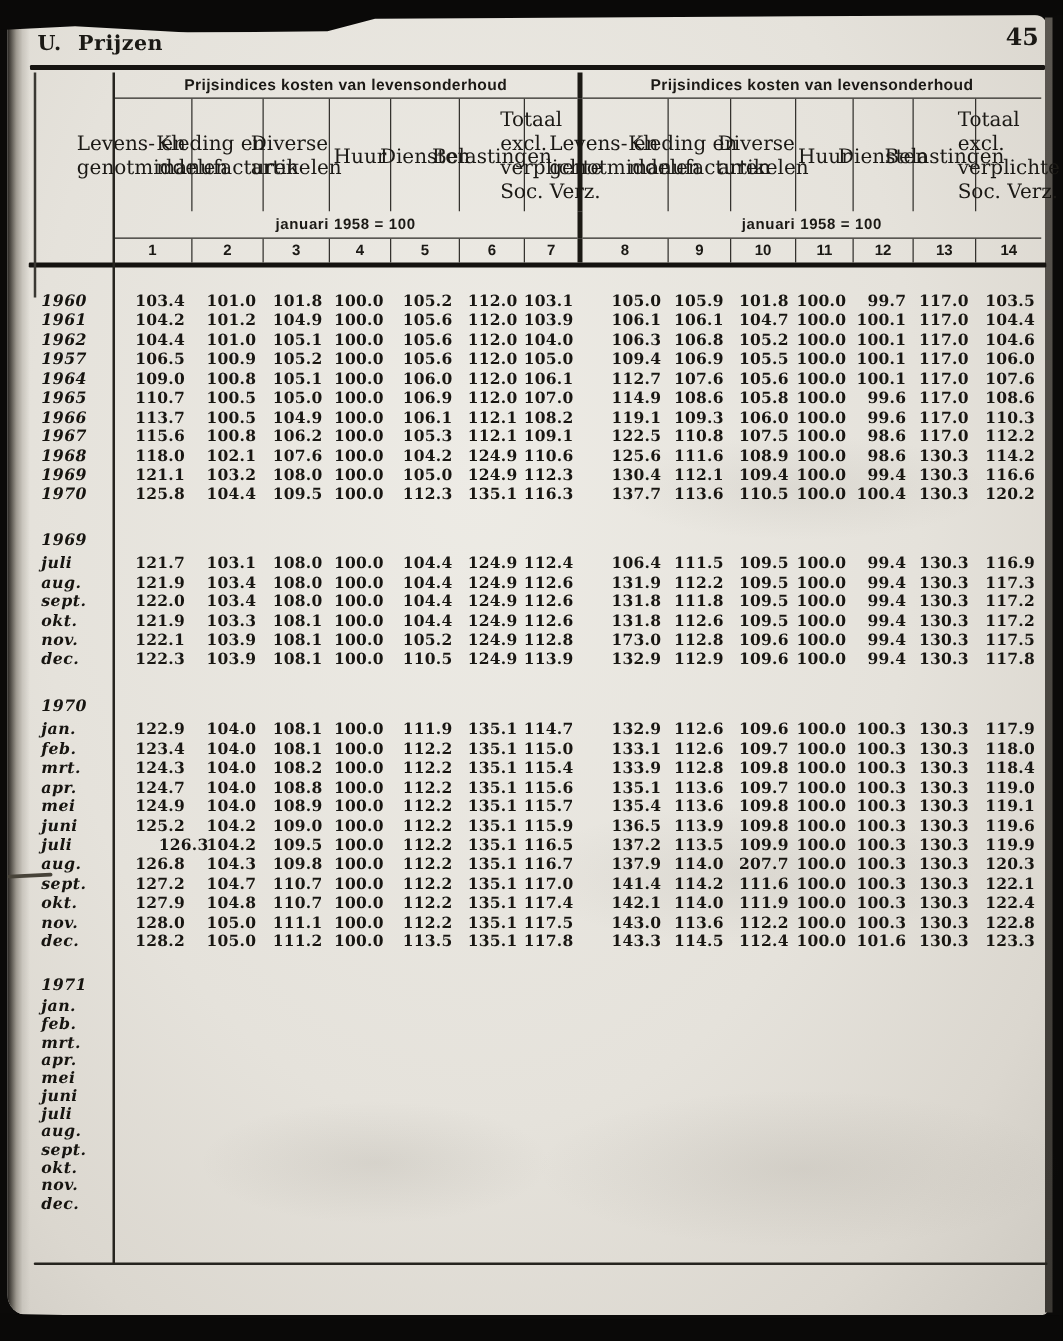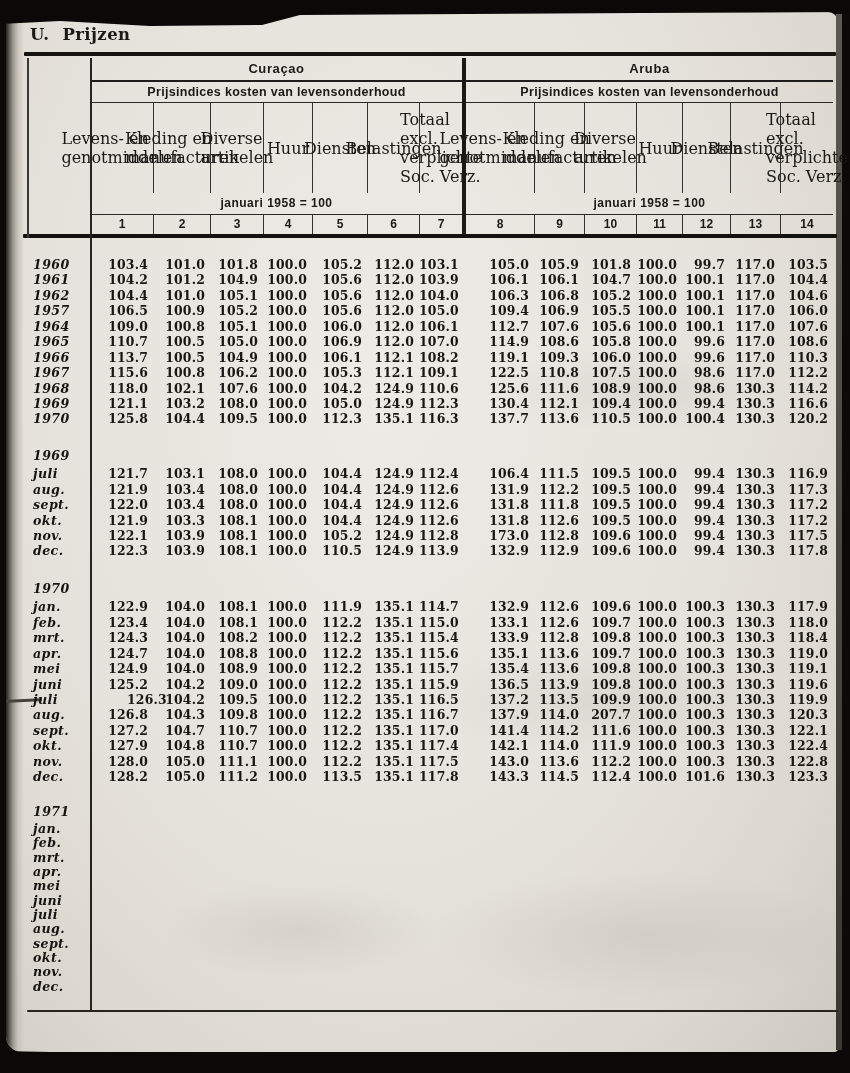--- a/index.html
+++ b/index.html
@@ -69,29 +69,24 @@
 <div class="scan">
   <div class="page"></div>
   <div class="spine"></div>
   <div class="edge-strip"></div>
   <div class="ghosts"></div>
   <div class="scratch"></div>
 
   <div class="ptitle">
     <span class="t1">U.</span><span class="t2">Prijzen</span>
   </div>
+  <div class="pnum">45</div>
   <div class="trule"></div>
 
   <div class="table">
-    <div class="grid" id="region-row">
-        <div class="hcell" style="grid-column: 1;"></div>
-        <div class="hcell region" style="grid-column: 2 / span 7;">Curaçao</div>
-        <div class="divcell" style="grid-column: 9;"></div>
-        <div class="hcell region" style="grid-column: 10 / span 7;">Aruba</div>
-      </div>
     <div class="grid" id="subtitle-row">
         <div class="hcell" style="grid-column: 1;"></div>
         <div class="hcell subtitle" style="grid-column: 2 / span 7;">Prijsindices kosten van levensonderhoud</div>
         <div class="divcell" style="grid-column: 9;"></div>
         <div class="hcell subtitle" style="grid-column: 10 / span 7;">Prijsindices kosten van levensonderhoud</div>
       </div>
     <div class="grid" id="rotated-row">
         <div class="hcell" style="grid-column: 1;"></div>
         <div class="rotcell" style="grid-column: 2;">
           <div class="">Levens- en

